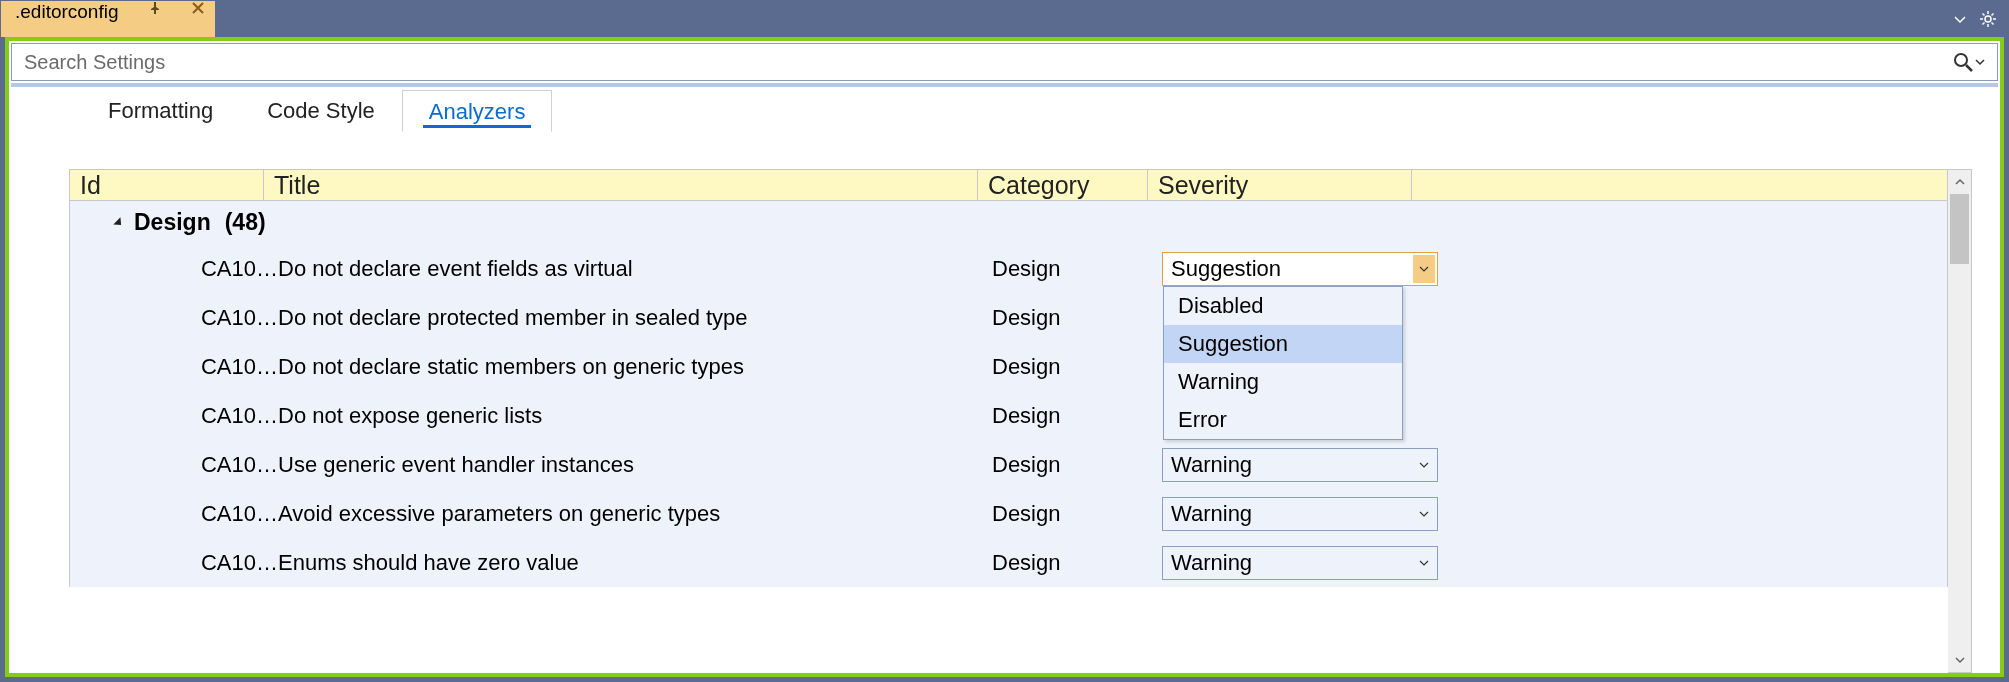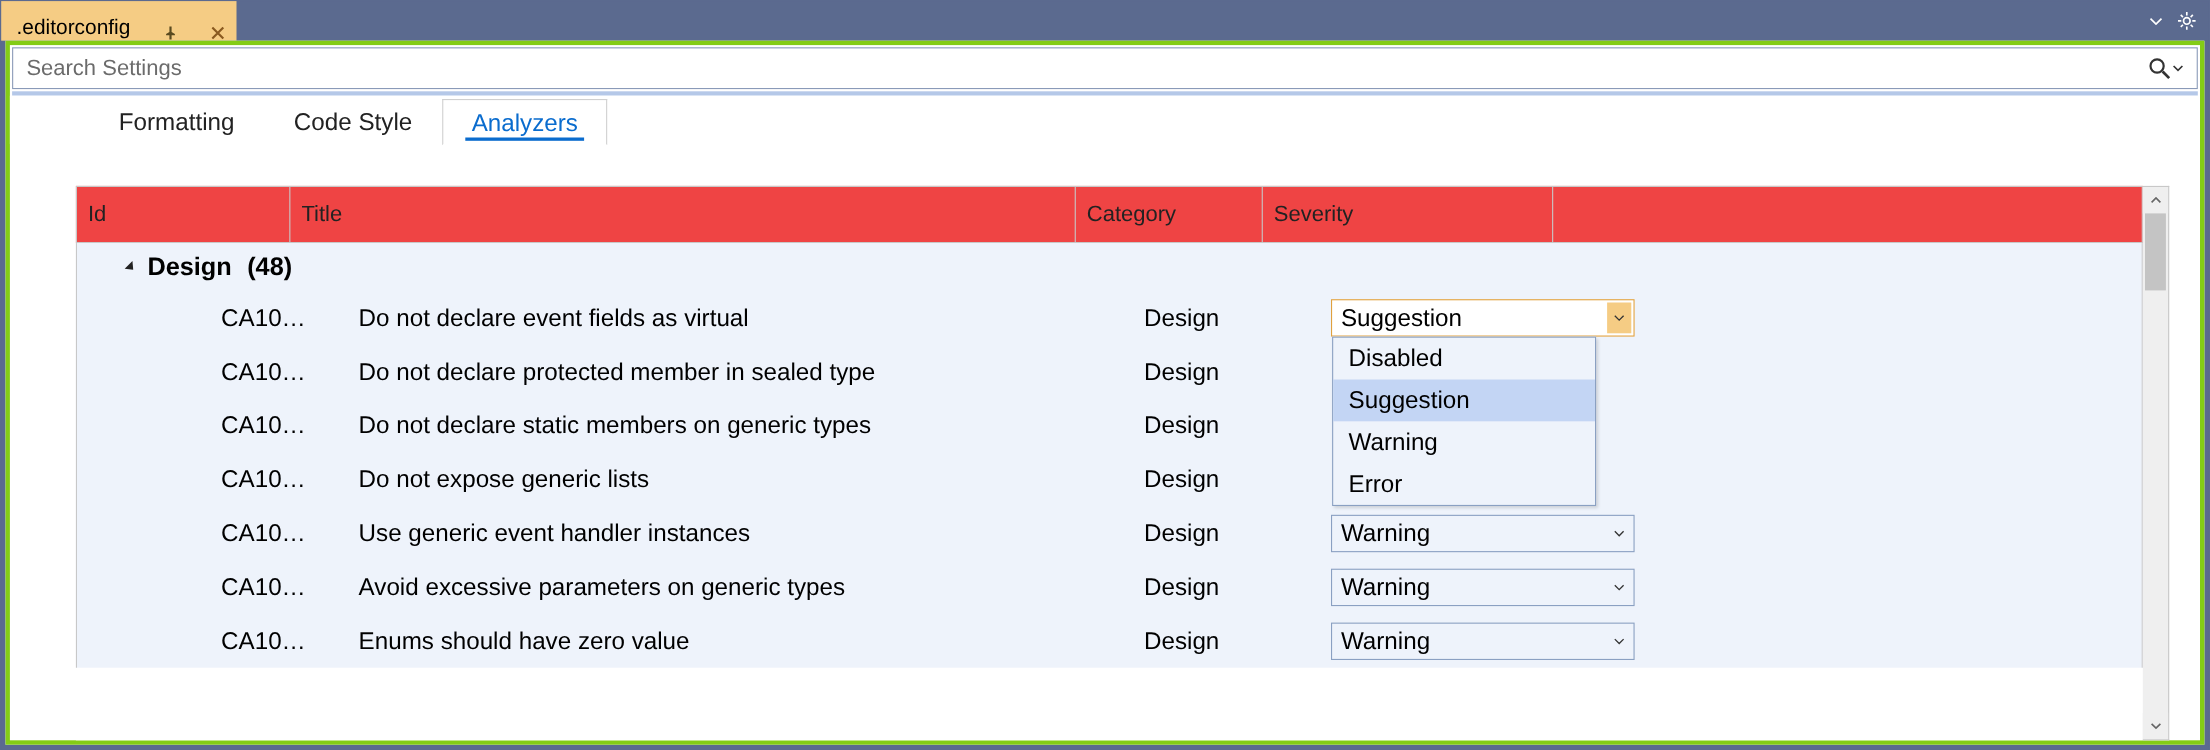--- a/index.html
+++ b/index.html
@@ -17,21 +17,21 @@
   .titlebar {
     background: #5b6a8f;
     height: 36px;
     display: flex;
     align-items: stretch;
     padding: 0 6px 0 0;
   }
   .tab {
     background: #f5cc84;
     display: flex;
-    align-items: flex-end;
+    align-items: flex-start;
     padding: 0 10px 0 14px;
     gap: 29px;
     font-size: 19px;
     color: #000;
   }
   .tab .pin, .tab .close {
     width: 14px; height: 14px;
     display:flex;align-items:center;justify-content:center;
     cursor:pointer;
   }
@@ -110,24 +110,24 @@
     position:absolute;
     top:128px; left:60px; right:28px; bottom:0;
     display:flex;
   }
   .grid {
     flex:1;
     background:#fff;
   }
   .grid-header {
     display:flex;
-    background:#ef4444;
+    background:#fef9c3;
     border:1px solid #c8c8c8;
-    height:52px;
-    font-size:20px;
+    height:32px;
+    font-size:25px;
     color:#222;
   }
   .grid-header > div {
     padding:6px 10px;
     border-right:1px solid #c8c8c8;
     display:flex;align-items:center;
   }
   .col-id { width:194px; padding-left:14px;}
   .col-title { width:714px; }
   .col-cat { width:170px; }
@@ -155,21 +155,21 @@
     transform:rotate(45deg);
     margin-right:4px;
   }
   .data-row {
     display:flex;
     align-items:center;
     height:49px;
     padding-left:62px;
   }
   .data-row .c-id { width:146px;text-align:right; }
-  .data-row .c-title { width:714px;margin-left:48px; }
+  .data-row .c-title { width:714px; }
   .data-row .c-cat { width:170px; }
   .data-row .c-sev { width:264px; position:relative;}
   .sev-select {
     width:276px;
     height:34px;
     border:1px solid #8aa0c2;
     background:#eef3fb;
     display:flex;
     align-items:center;
     justify-content:space-between;

